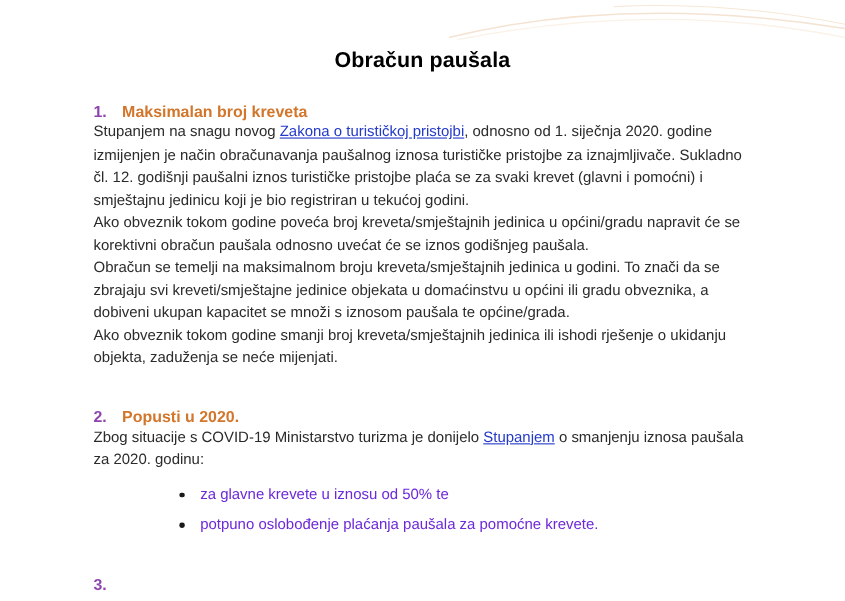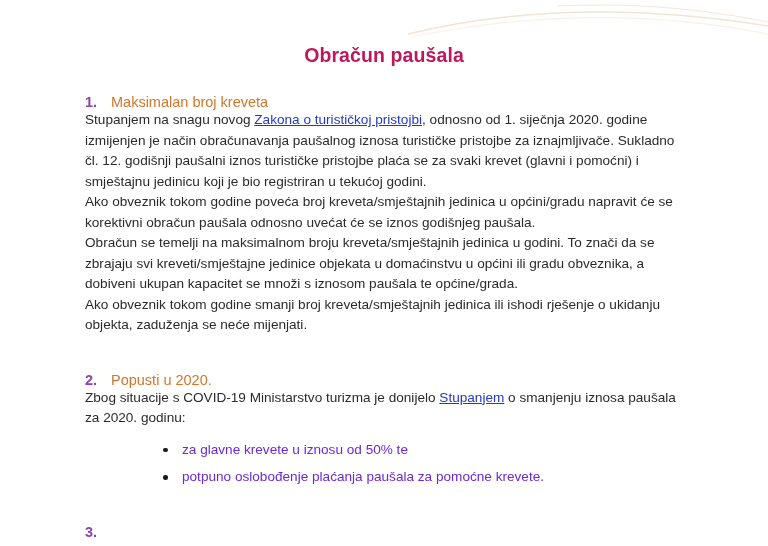--- a/index.html
+++ b/index.html
@@ -36,21 +36,21 @@
   }
 
   .doc-title {
     position: absolute;
     left: 0;
     top: 44px;
     width: 768px;
     text-align: center;
     font-size: 19.5px;
     font-weight: bold;
-    color: #be185d;
+    color: #000000;
     letter-spacing: 0.1px;
   }
 
   .content {
     position: absolute;
     left: 85px;
     top: 94px;
     width: 604px;
   }
 
@@ -61,21 +61,21 @@
     font-weight: bold;
     margin: 0;
   }
   .heading .num {
     color: #8E44AD;
     width: 26px;
     flex: 0 0 26px;
   }
   .heading .htext {
     color: #D2762B;
-    font-weight: normal;
+    font-weight: bold;
   }
 
   .h1-block { margin-top: 0px; }
   .h2-block { margin-top: 36px; }
   .h3-block { margin-top: 36px; }
 
   p.para {
     margin: 0;
     font-size: 13.6px;
     line-height: 20.5px;

